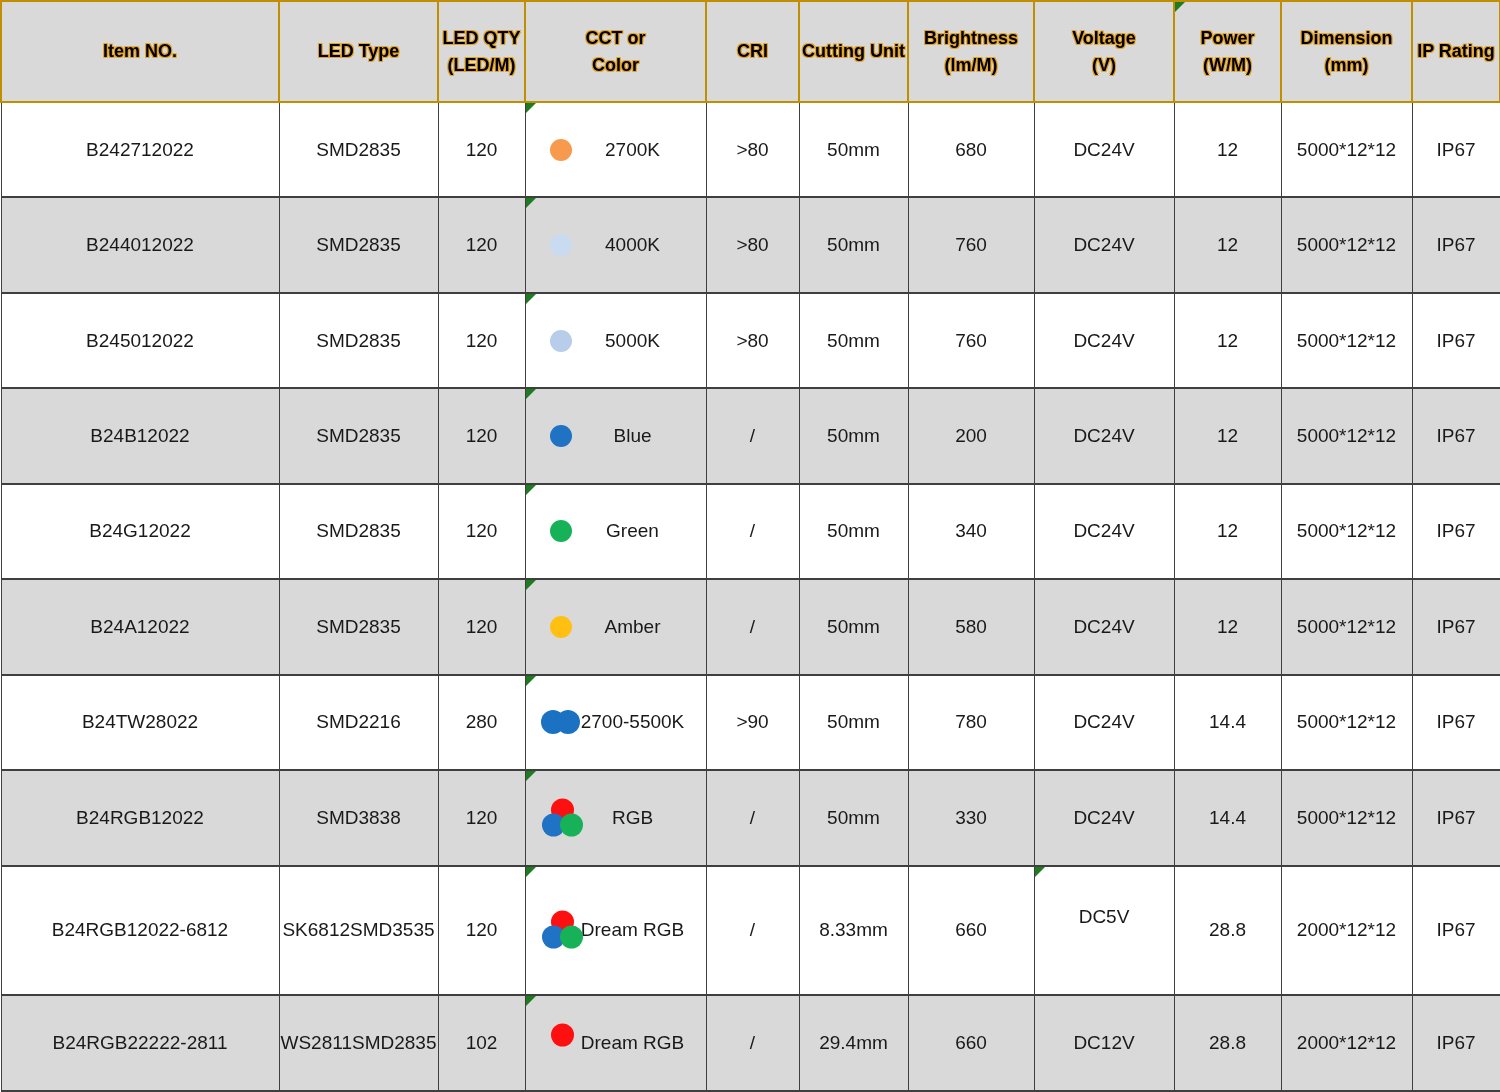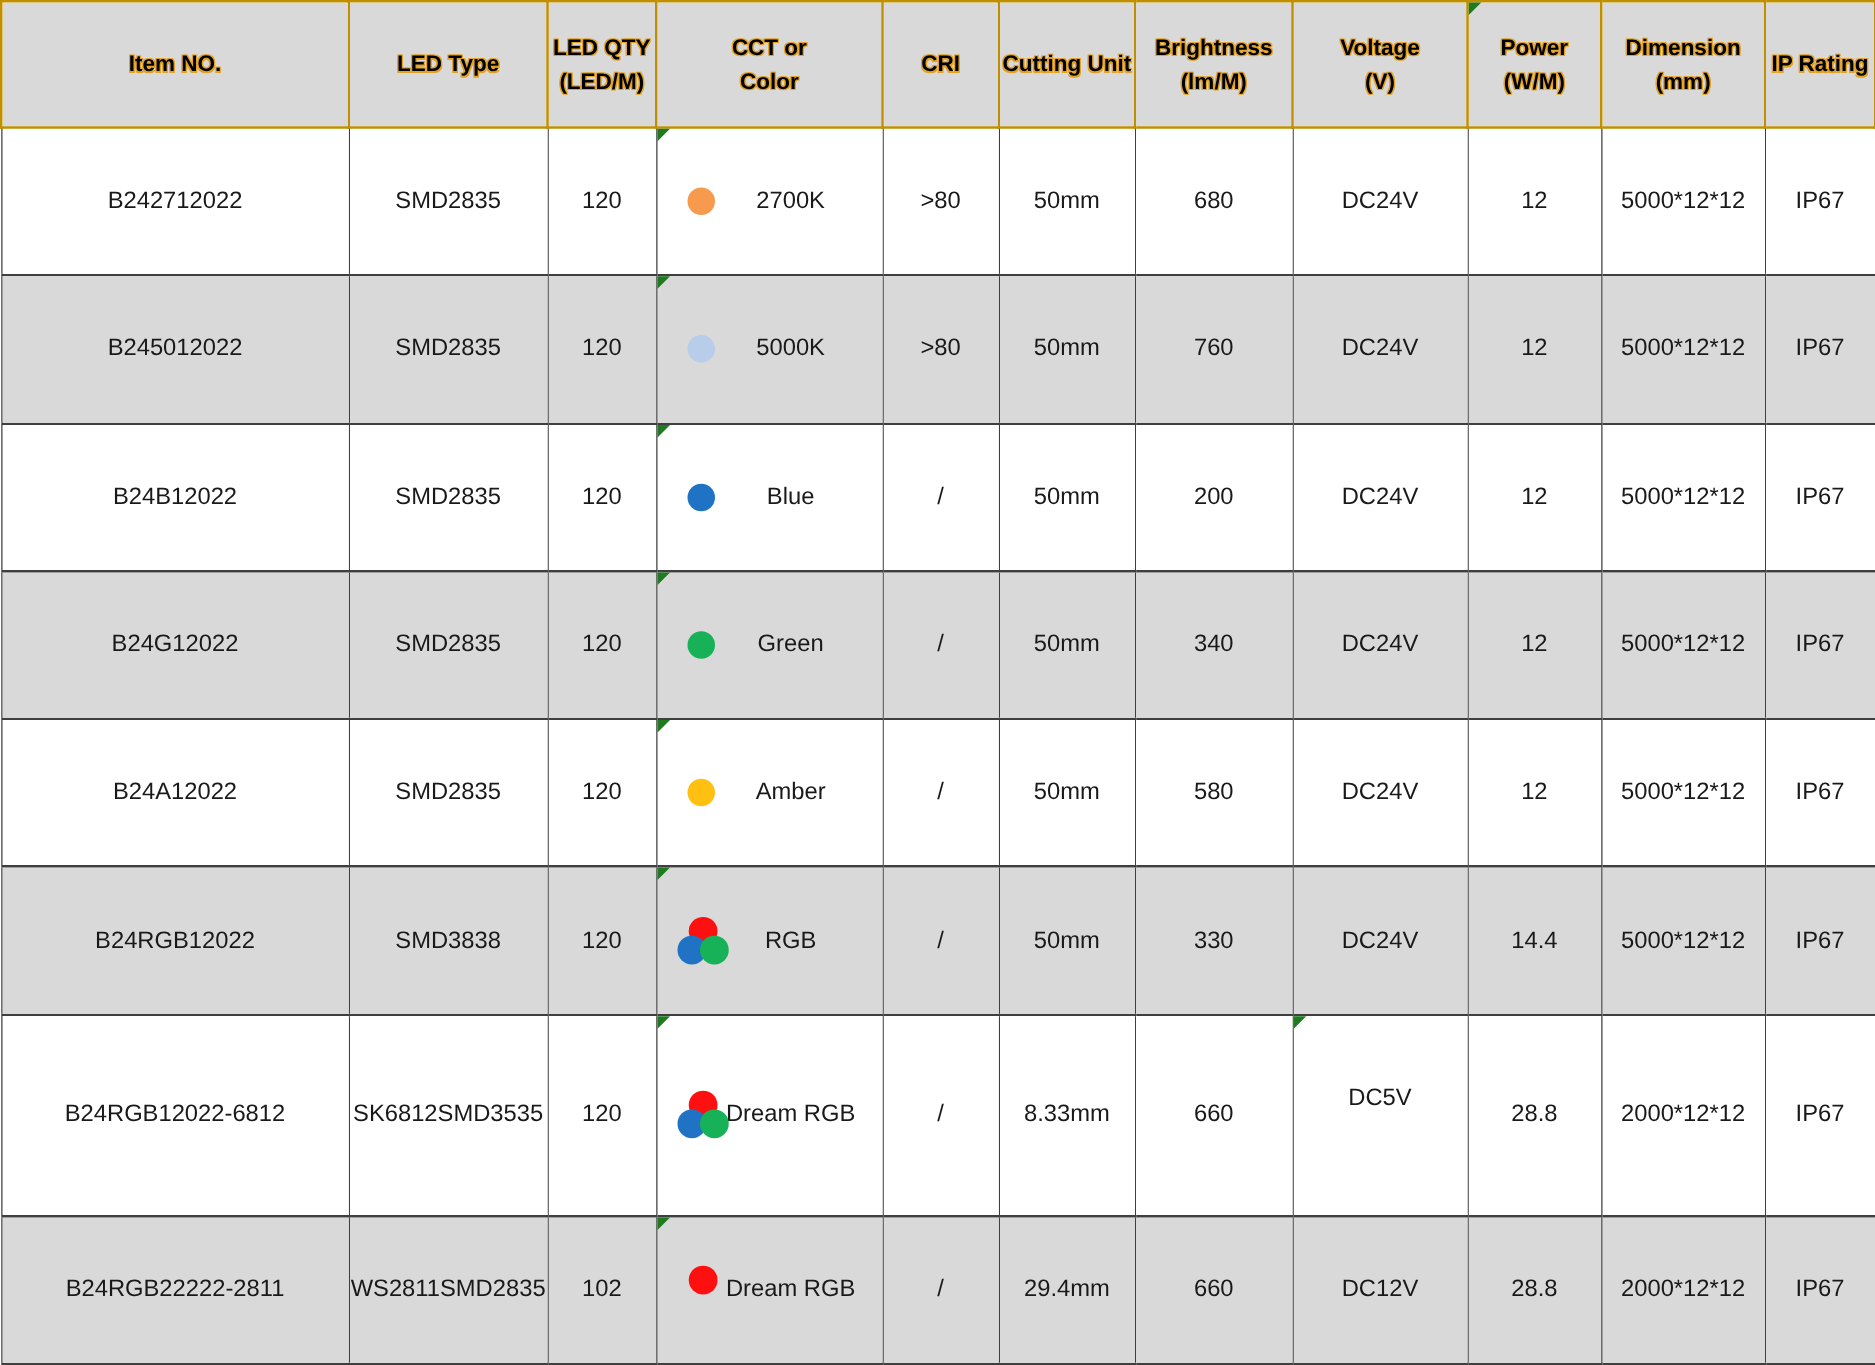--- a/index.html
+++ b/index.html
@@ -116,20 +116,39 @@
     </td>
     <td>&gt;80</td>
     <td>50mm</td>
     <td>680</td>
     <td>DC24V</td>
     <td>12</td>
     <td>5000*12*12</td>
     <td>IP67</td>
   </tr>
       <tr>
+    <td>B244012022</td>
+    <td>SMD2835</td>
+    <td>120</td>
+    <td class="cct-cell">
+      <span class="corner-tri"></span>
+      <span class="swatch single">
+            <span class="dot" style="background: rgb(201, 219, 241);"></span>
+          </span>
+      <span class="color-label">4000K</span>
+    </td>
+    <td>&gt;80</td>
+    <td>50mm</td>
+    <td>760</td>
+    <td>DC24V</td>
+    <td>12</td>
+    <td>5000*12*12</td>
+    <td>IP67</td>
+  </tr>
+      <tr>
     <td>B245012022</td>
     <td>SMD2835</td>
     <td>120</td>
     <td class="cct-cell">
       <span class="corner-tri"></span>
       <span class="swatch single">
             <span class="dot" style="background: rgb(183, 205, 233);"></span>
           </span>
       <span class="color-label">5000K</span>
     </td>
@@ -188,20 +207,40 @@
       <span class="swatch single">
             <span class="dot" style="background: rgb(255, 192, 18);"></span>
           </span>
       <span class="color-label">Amber</span>
     </td>
     <td>/</td>
     <td>50mm</td>
     <td>580</td>
     <td>DC24V</td>
     <td>12</td>
+    <td>5000*12*12</td>
+    <td>IP67</td>
+  </tr>
+      <tr>
+    <td>B24TW28022</td>
+    <td>SMD2216</td>
+    <td>280</td>
+    <td class="cct-cell">
+      <span class="corner-tri"></span>
+      <span class="swatch dual">
+            <span class="dot" style="background: rgb(27, 114, 194);"></span>
+            <span class="dot" style="background: rgb(27, 114, 194);"></span>
+          </span>
+      <span class="color-label">2700-5500K</span>
+    </td>
+    <td>&gt;90</td>
+    <td>50mm</td>
+    <td>780</td>
+    <td>DC24V</td>
+    <td>14.4</td>
     <td>5000*12*12</td>
     <td>IP67</td>
   </tr>
       <tr>
     <td>B24RGB12022</td>
     <td>SMD3838</td>
     <td>120</td>
     <td class="cct-cell">
       <span class="corner-tri"></span>
       <span class="swatch rgb">

